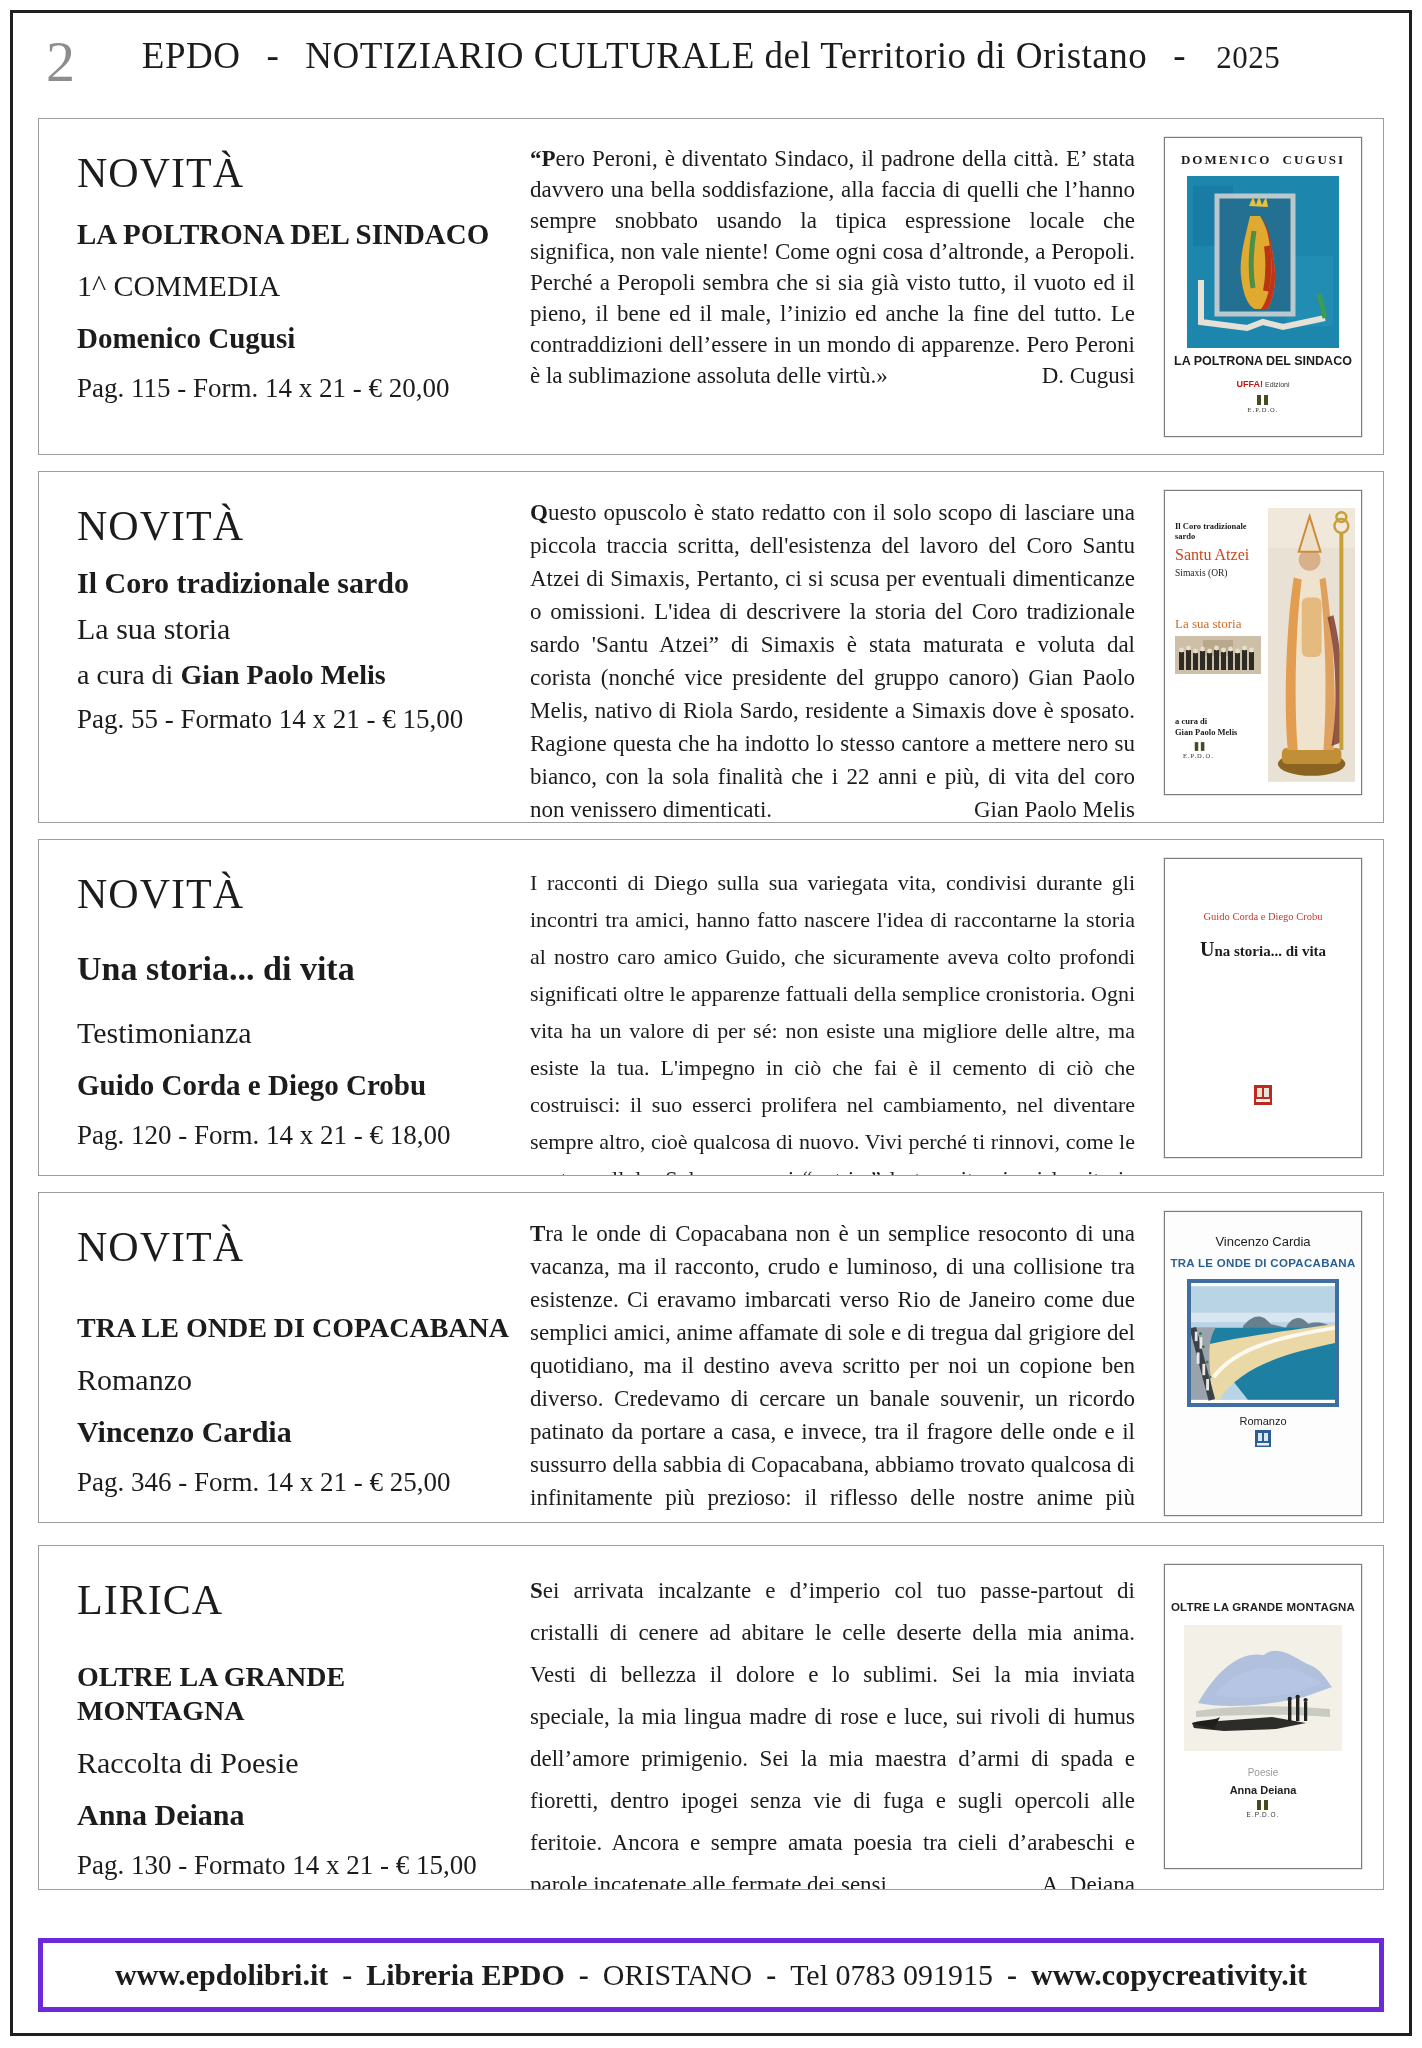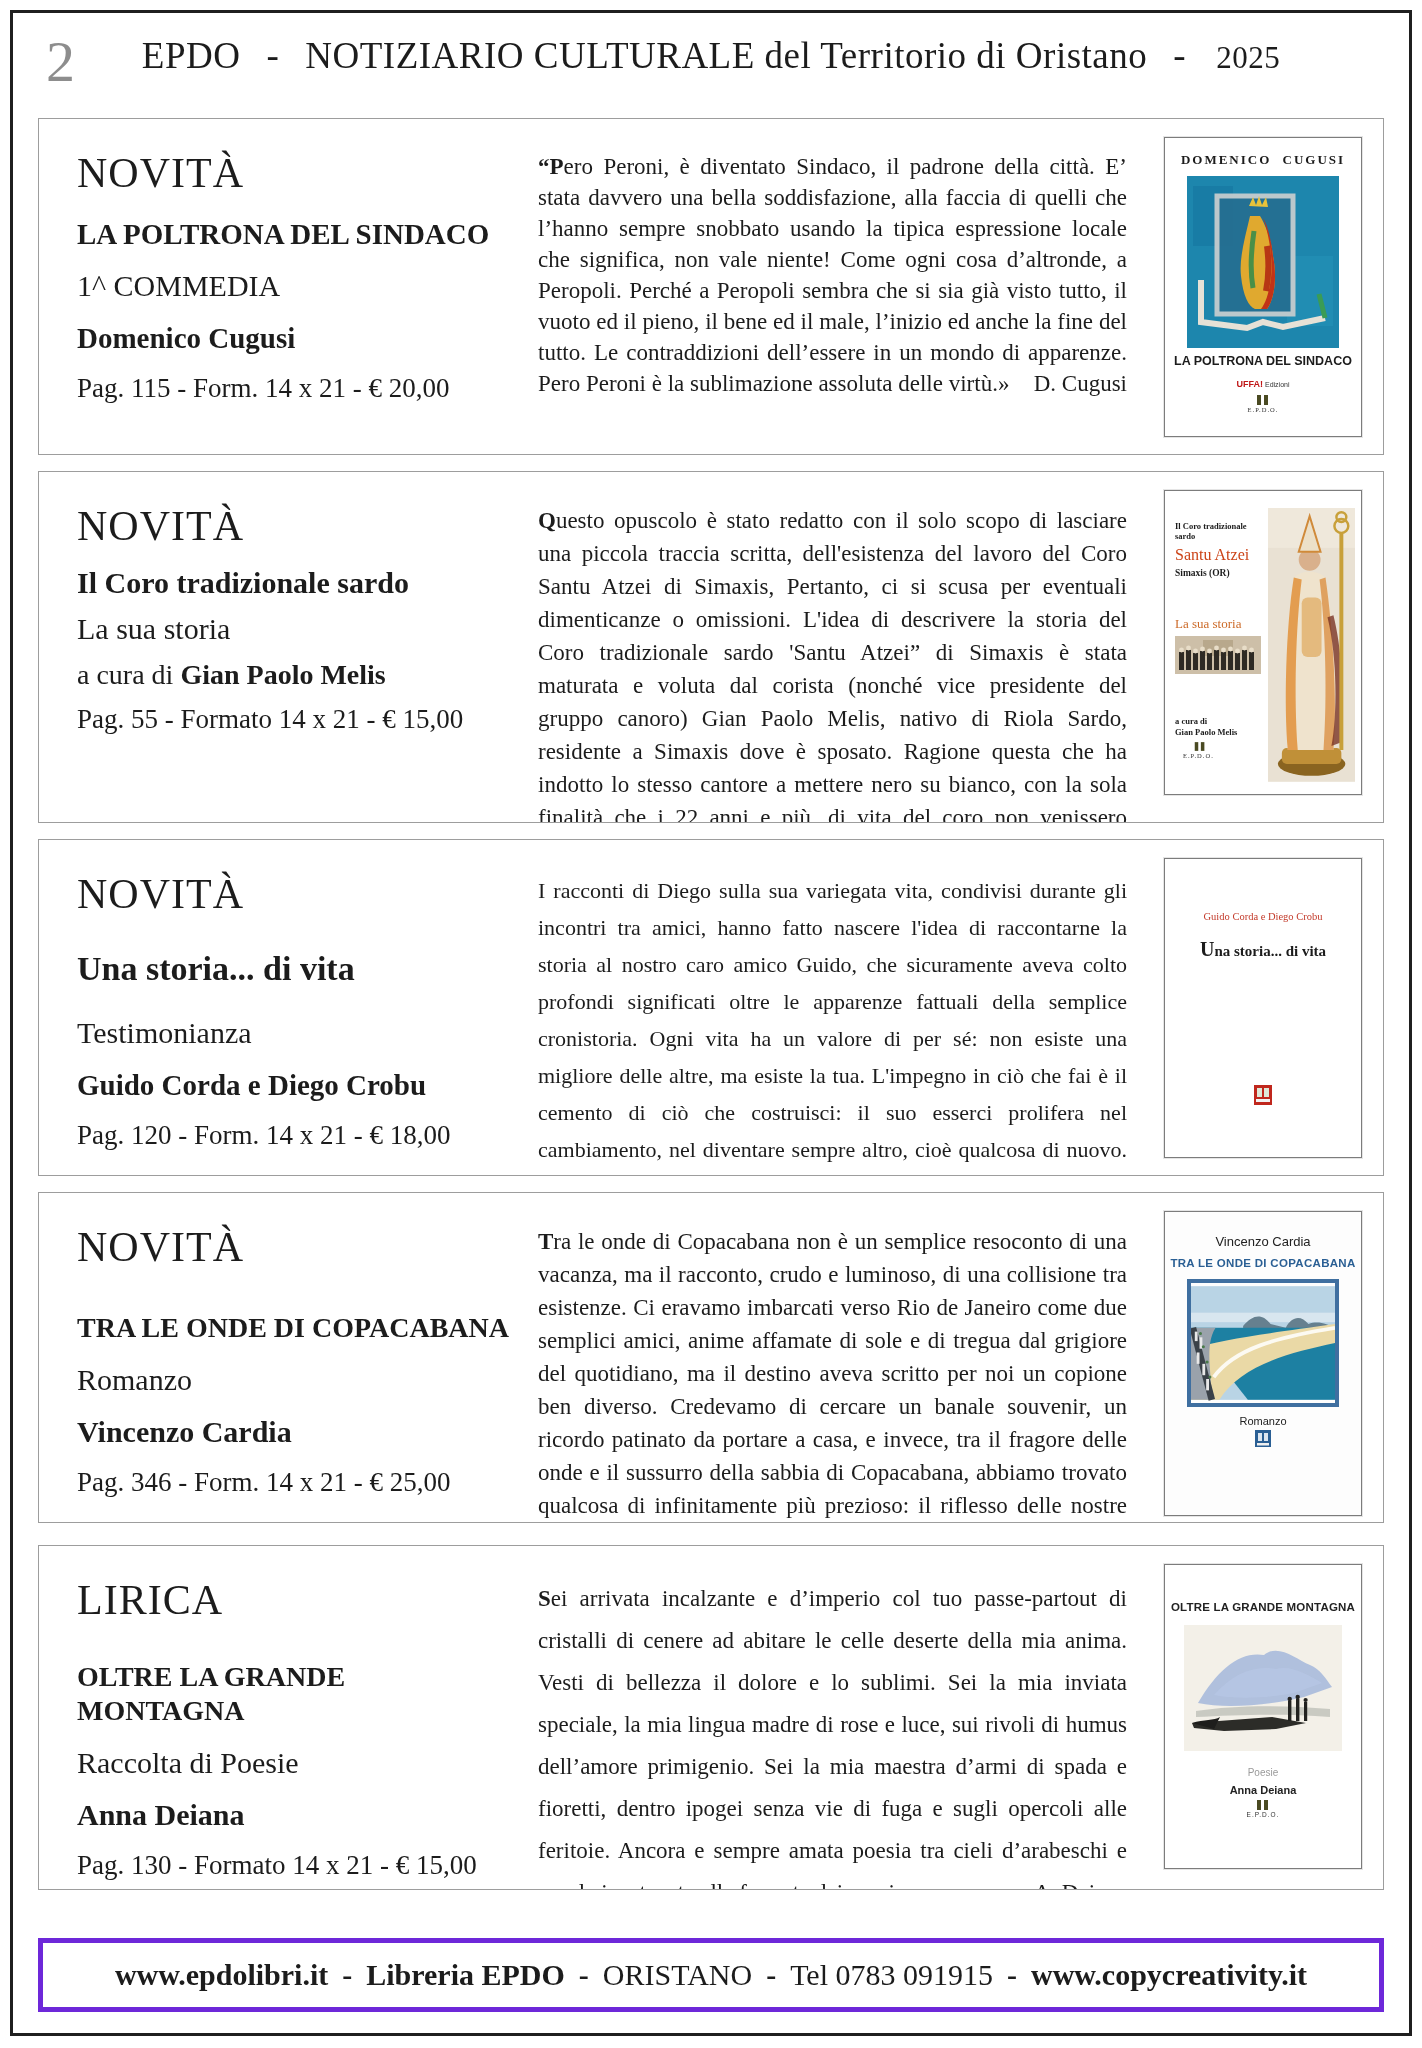--- a/index.html
+++ b/index.html
@@ -29,21 +29,21 @@
   .col-left{width:455px;padding:16px 0 0 16px;flex:none;}
   .col-mid{flex:1;padding:6px 18px 0 10px;}
   .col-cover{width:212px;flex:none;display:flex;justify-content:center;align-items:flex-start;padding-top:4px;}
   .kicker{font-size:42px;font-weight:normal;letter-spacing:1px;margin:0 0 20px 0;}
   .tl{margin:0 0 18px 0;font-size:30px;line-height:34px;}
   .tl.bold{font-weight:bold;}
   .tl.tight{margin-bottom:10px;}
   .meta{font-size:27px;margin:0;}
   .s2 .kicker{margin-bottom:16px;}
   .s2 .tl{margin-bottom:12px;}
-  .desc{font-size:23px;line-height:31px;text-align:justify;margin:12px;}
+  .desc{font-size:23px;line-height:31px;text-align:justify;margin:4px;}
   .s2 .desc{line-height:33px;font-size:23px;}
   .s3 .desc{line-height:37px;font-size:22px;}
   .s4 .desc{line-height:33px;}
   .s5 .desc{line-height:42px;font-size:23px;}
   .lead{font-weight:bold;}
   .sig{float:right;padding-left:20px;}
   
   .cover{width:198px;background:#fff;border:1px solid #7c7c7c;box-shadow:0 0 0 1px #e5e5e5;position:relative;overflow:hidden;}
   .cv1{height:300px;text-align:center;}
   .cv1 .cv-author{font-size:13px;font-weight:bold;letter-spacing:2px;word-spacing:6px;margin-top:14px;}
@@ -51,21 +51,21 @@
   .cv1 .cv-title{font-size:12.5px;font-weight:bold;font-family:"Liberation Sans",sans-serif;}
   .uffa{margin-top:5px;font-family:"Liberation Sans",sans-serif;}
   .uffa .u1{color:#c01818;font-weight:bold;font-size:9px;}
   .uffa .u2{color:#333;font-size:7px;}
   .logo-epdo{display:block;margin:3px auto 0 auto;}
   .imprint{font-size:6.5px;letter-spacing:1px;color:#333;}
   .cv2{height:305px;display:flex;padding:16px 6px 6px 10px;}
   .cv2 .cl{width:52%;text-align:left;font-family:"Liberation Serif",serif;}
   .cv2 .series{font-size:8.5px;font-weight:bold;margin-top:14px;}
   .cv2 .ttl{font-size:16px;font-weight:normal;color:#cc4418;margin-top:5px;}
-  .cv2 .place{font-size:9.5px;font-weight:bold;margin-top:4px;}
+  .cv2 .place{font-size:9.5px;font-weight:normal;margin-top:4px;}
   .cv2 .tag{font-size:13px;color:#cc6a28;margin-top:38px;}
   .cv2 .choir{width:86px;height:38px;display:block;margin-top:4px;}
   .cv2 .curator{font-size:8.5px;font-weight:bold;margin-top:42px;line-height:11px;}
   .cv2 .statue{width:88px;height:276px;display:block;}
   .cv3{height:300px;text-align:center;}
   .cv3 .authors{color:#c33a2a;font-size:10.5px;margin-top:52px;}
   .cv3 .ttl{font-size:15px;font-weight:bold;margin-top:16px;}
   .cv3 .ttl .big{font-size:20px;}
   .cv3 .logo3{position:absolute;left:50%;bottom:52px;transform:translateX(-50%);}
   .cv4{height:305px;text-align:center;background:#fdfdfd;font-family:"Liberation Sans",sans-serif;}

